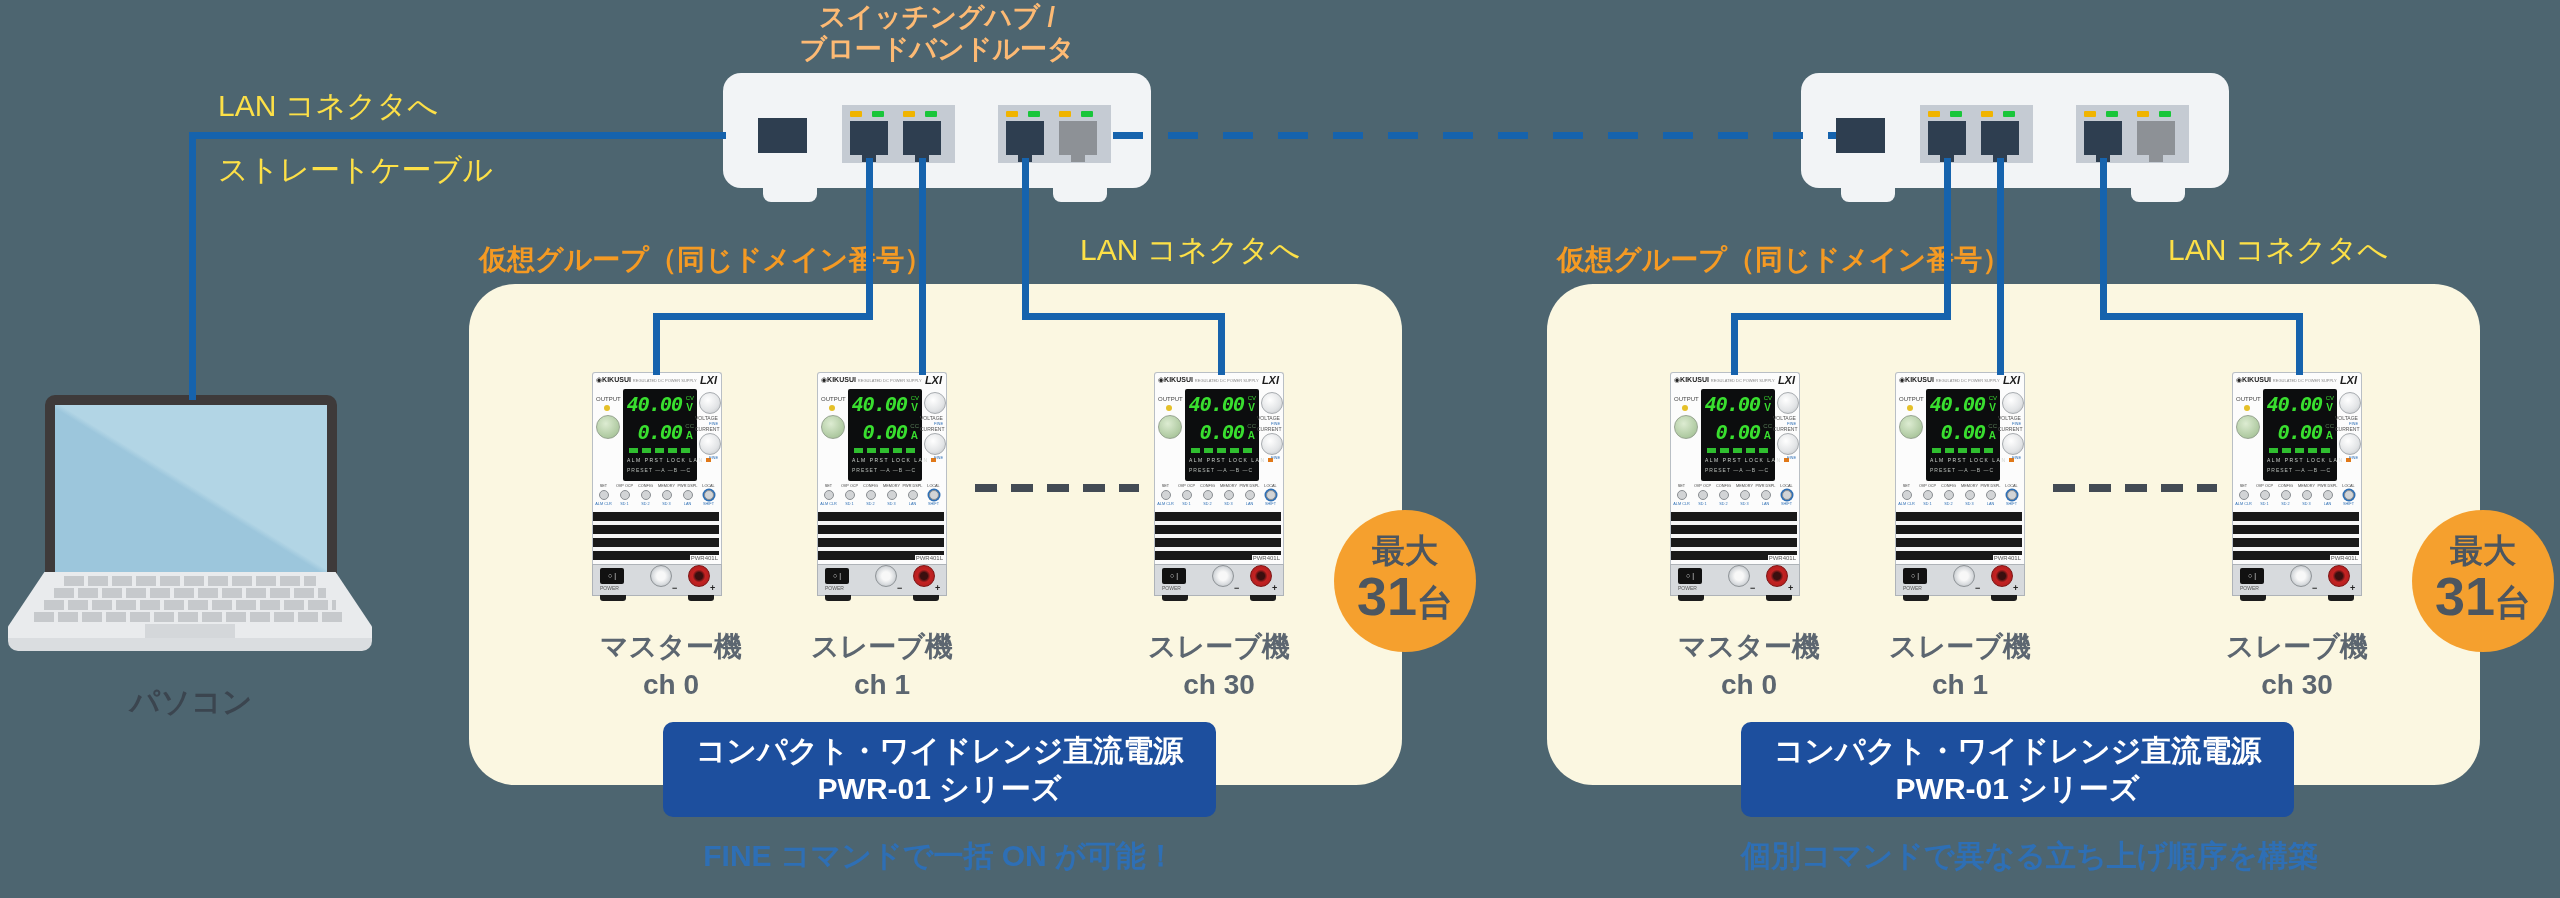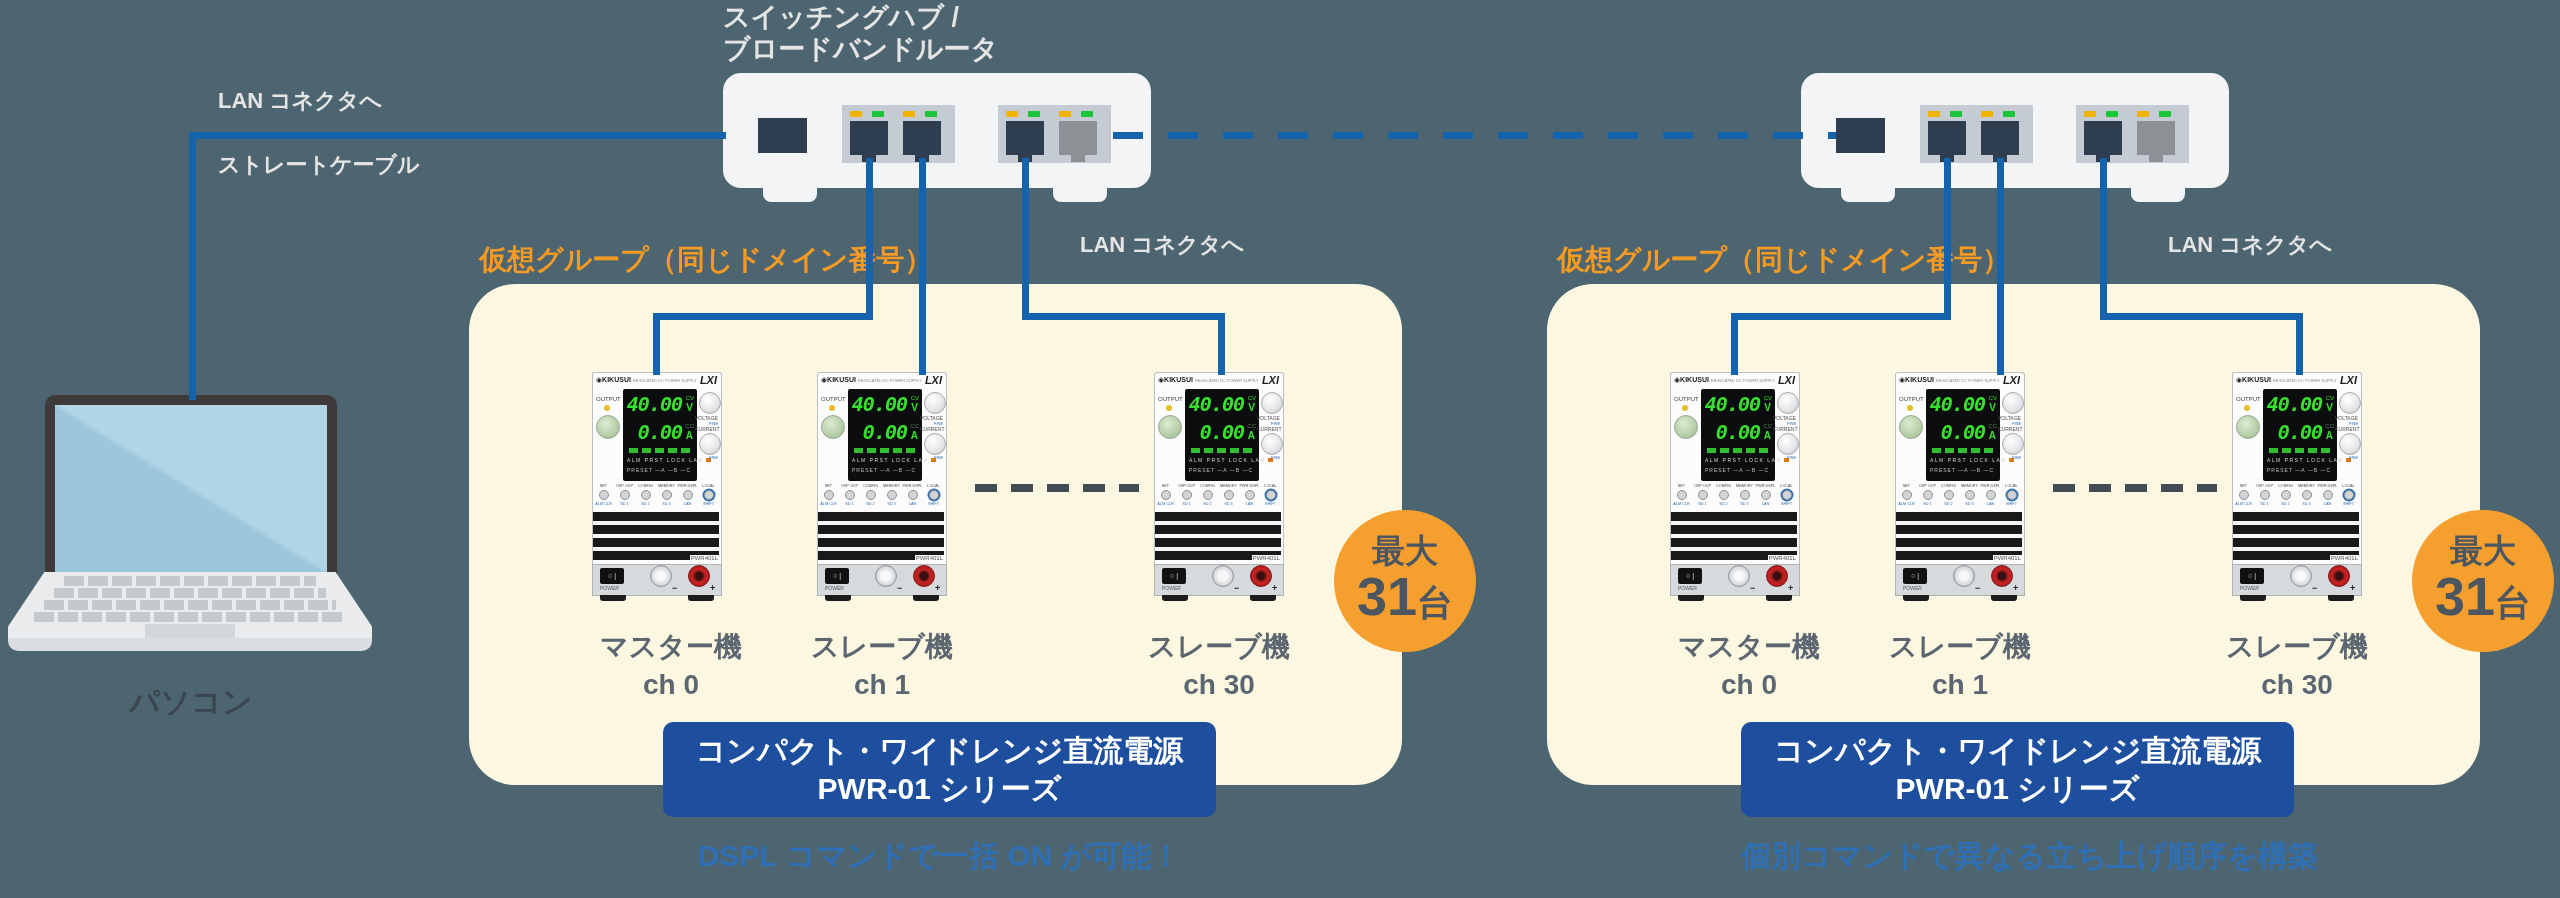--- a/index.html
+++ b/index.html
@@ -1,21 +1,21 @@
 <!DOCTYPE html>
 <html><head>
 <meta charset="utf-8">
 <style>
   html,body{margin:0;padding:0;background:#4d6570;}
   #canvas{position:relative;width:2560px;height:898px;background:#4d6570;overflow:hidden;
           font-family:"Liberation Sans","DejaVu Sans",sans-serif;}
 
   
-  .lbl{position:absolute;font-weight:bold;color:#e5e5e5;font-size:22px;white-space:nowrap;}
-  .hub-title{position:absolute;width:428px;text-align:left;font-weight:bold;color:#e5e5e5;
+  .lbl{position:absolute;font-weight:normal;color:#fde047;font-size:30px;white-space:nowrap;}
+  .hub-title{position:absolute;width:428px;text-align:center;font-weight:bold;color:#fdba74;
              font-size:27px;line-height:32px;white-space:nowrap;}
 
   
   .cable{position:absolute;background:#1663ad;z-index:2;}
   .cascade{position:absolute;left:1113px;top:132px;width:730px;height:7px;z-index:2;
            background:repeating-linear-gradient(90deg,#1663ad 0 30px,transparent 30px 55px);}
 
   
   .hub{position:absolute;top:73px;width:428px;height:115px;background:#f2f4f6;border-radius:18px;}
   .hub-foot{position:absolute;top:112px;width:54px;height:17px;background:#f2f4f6;border-radius:0 0 8px 8px;}
@@ -479,21 +479,21 @@
 
     <div class="badge">
       <div class="b1">最大</div>
       <div class="b2"><span class="num">31</span><span>台</span></div>
     </div>
 
     <div class="product-box">
       <div class="pl1">コンパクト・ワイドレンジ直流電源</div>
       <div>PWR-01 シリーズ</div>
     </div>
-    <div class="note">DSPL コマンドで一括 ON が可能！</div>
+    <div class="note">FINE コマンドで一括 ON が可能！</div>
   </div>
 
   <div class="group" style="left: 1547px;">
     <div class="group-box"></div>
     <div class="vg-label">仮想グループ（同じドメイン番号）</div>
 
     <div class="cable c-a1v"></div>
     <div class="cable c-a1h"></div>
     <div class="cable c-a1d"></div>
     <div class="cable c-a2v"></div>

